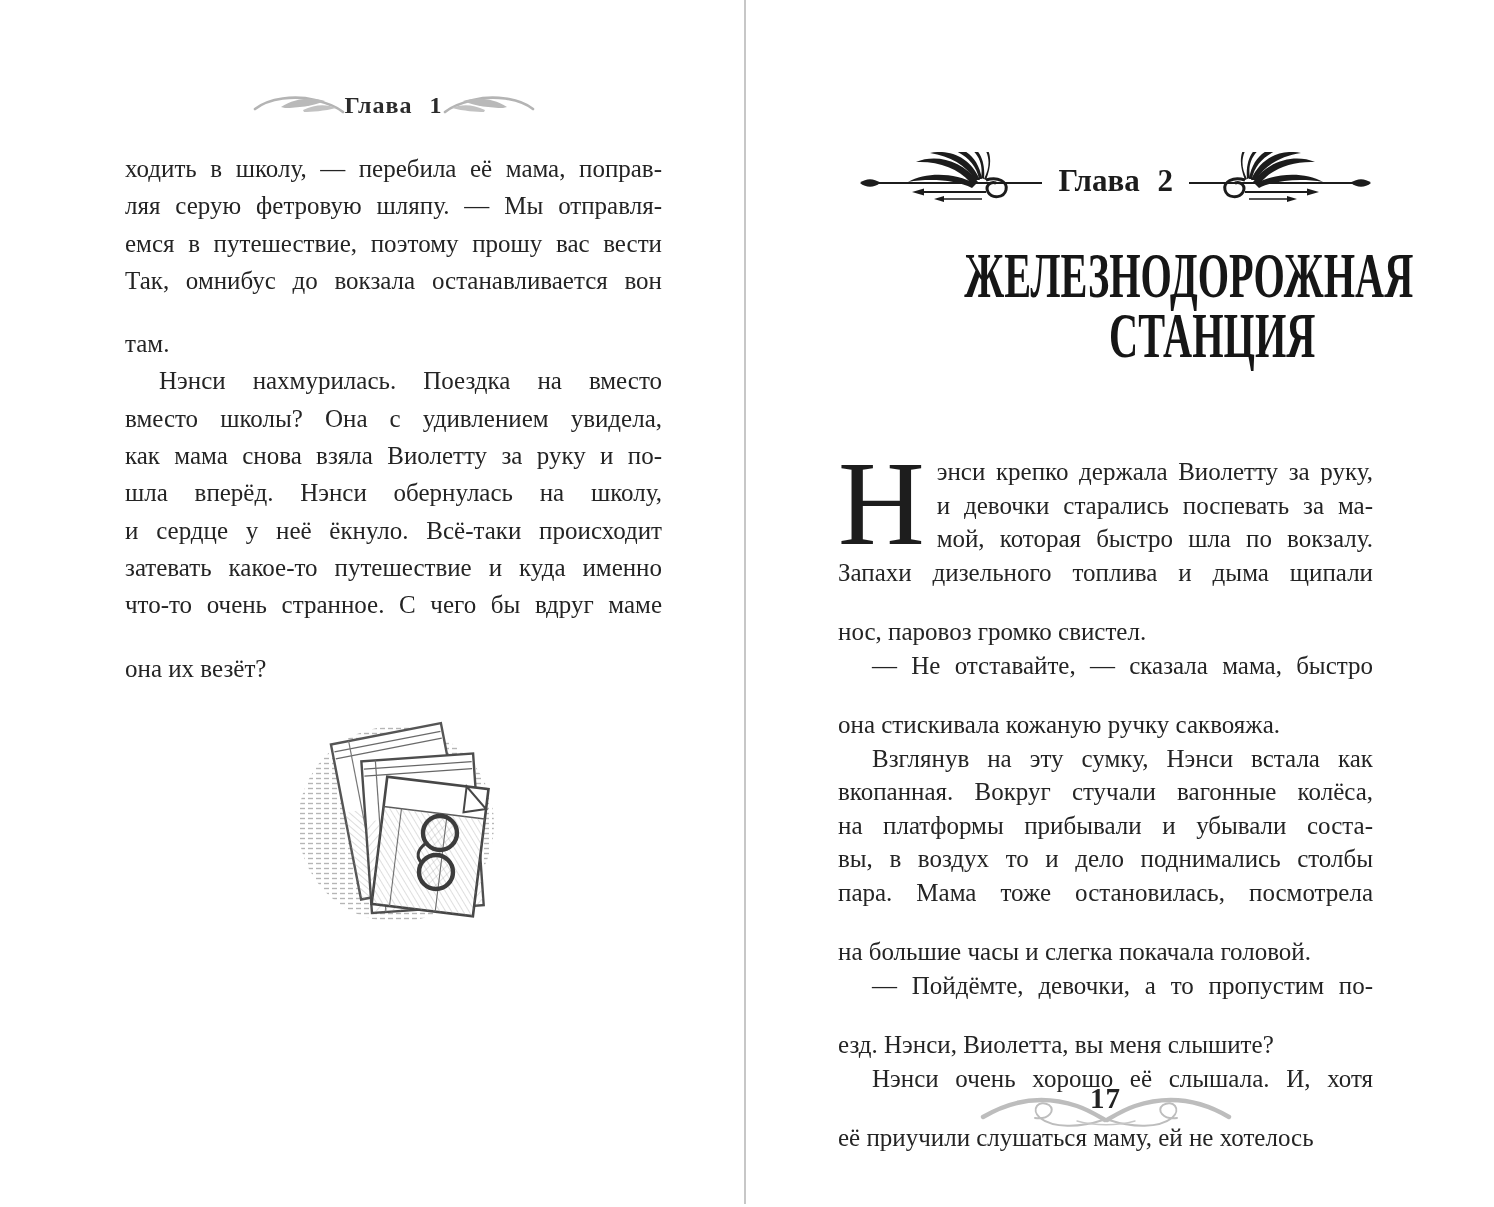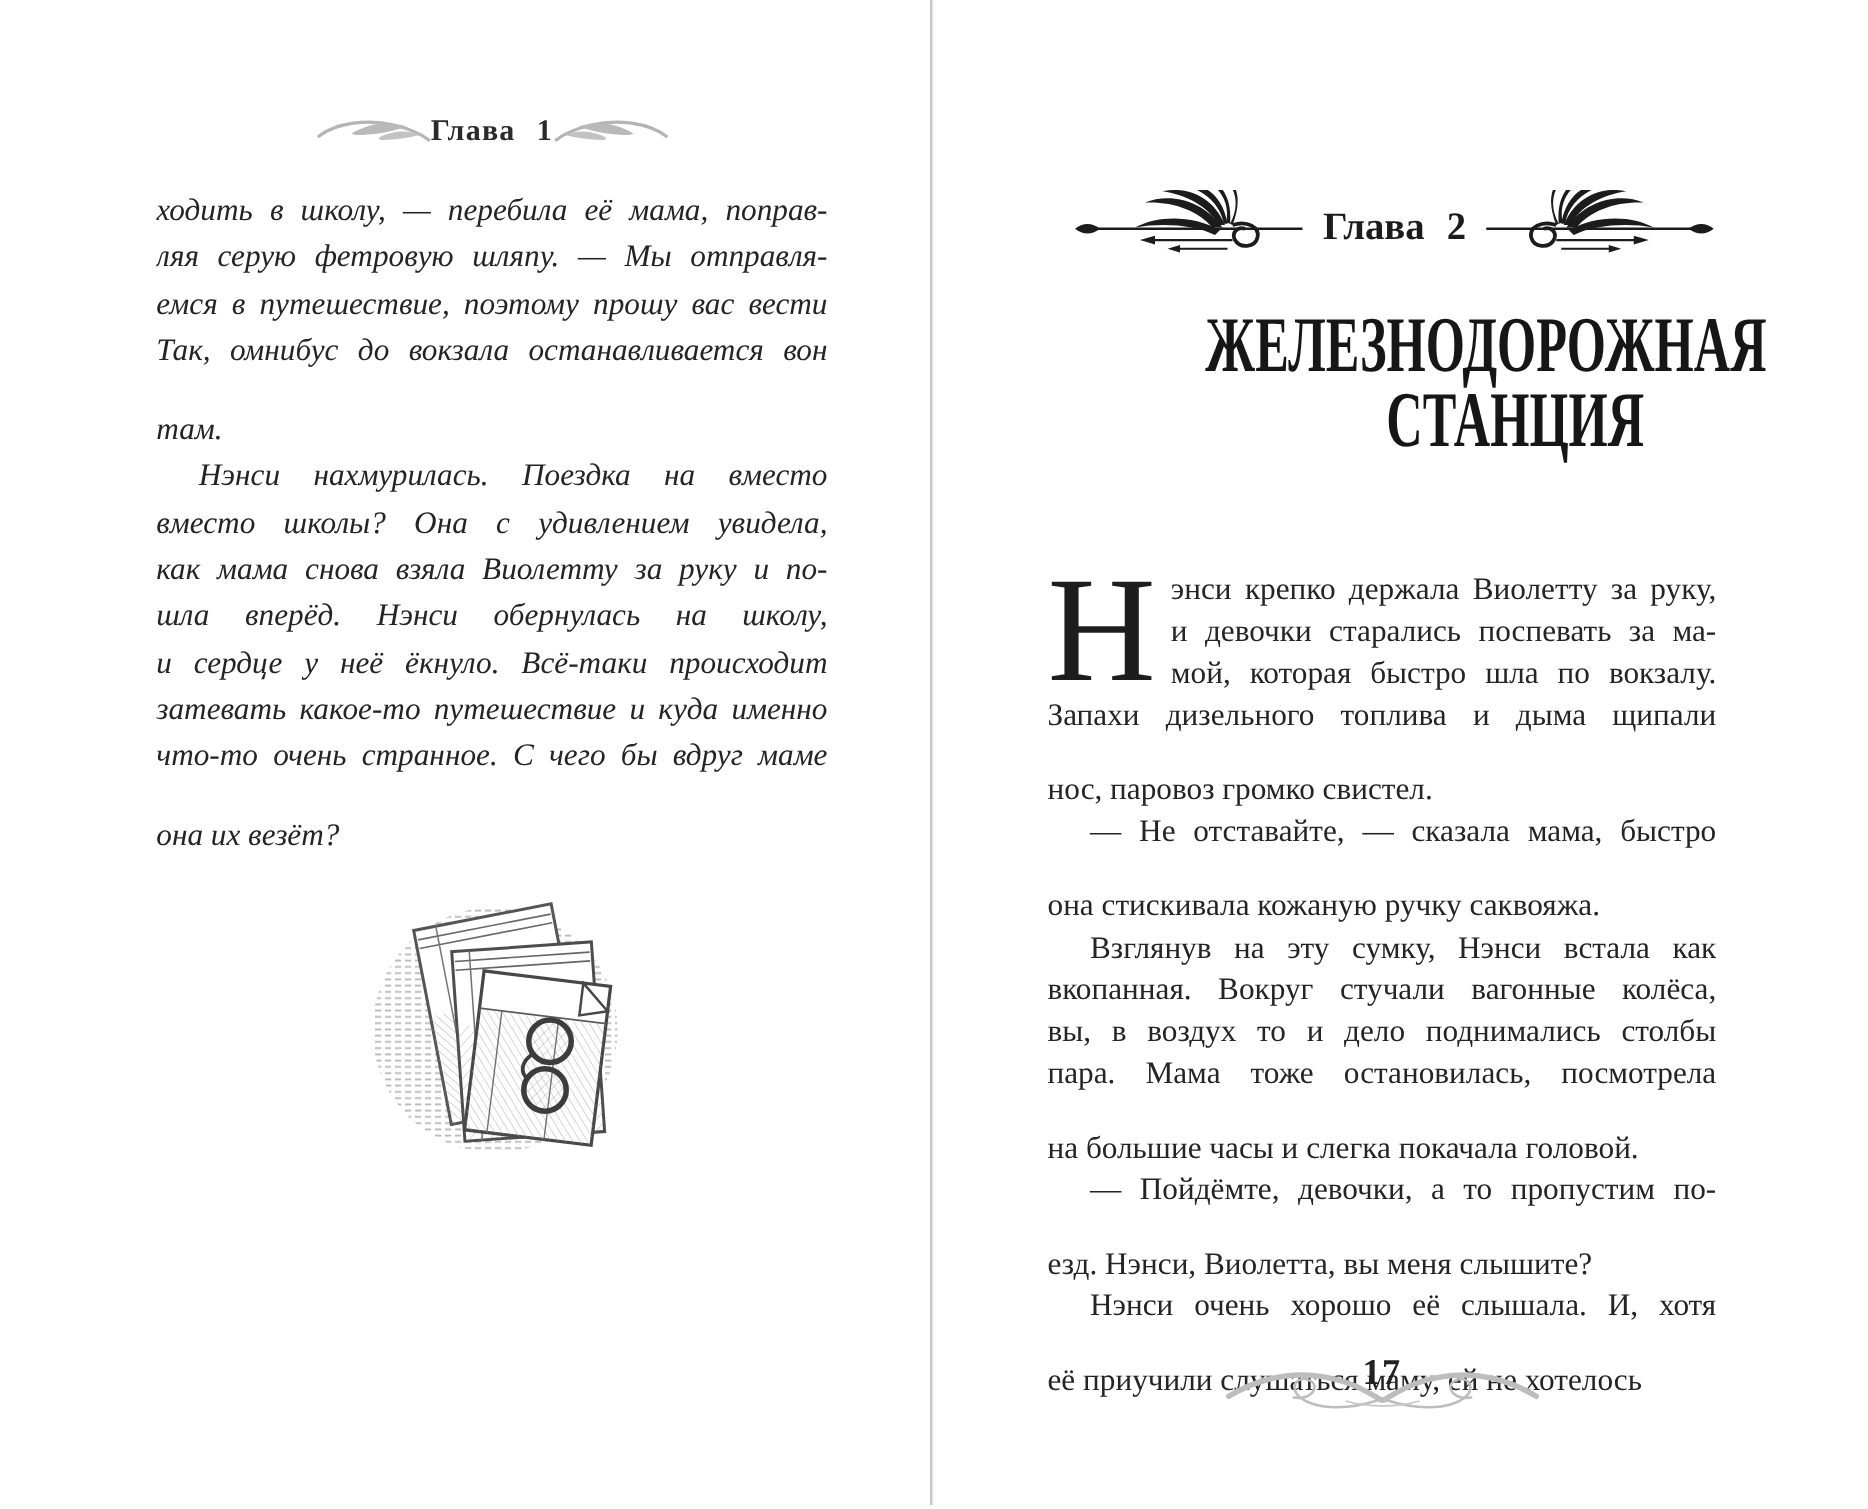--- a/index.html
+++ b/index.html
@@ -14,21 +14,21 @@
   .running-head{
     position:absolute; left:125px; top:88px; width:537px; height:34px;
     display:flex; align-items:center; justify-content:center; 
   }
   .running-head .rh-label{font-size:24px;font-weight:bold;letter-spacing:1px;word-spacing:10px;color:#2b2b2b;}
   .body-text{position:absolute;}
   .body-left{left:125px; top:150px; width:537px; font-size:25px; line-height:37.3px;}
   .body-right{left:838px; top:455px; width:535px; font-size:25px; line-height:33.5px;}
   .para{margin:0;}
   .line{text-align:justify; text-align-last:justify; overflow:hidden;}
-  .body-left .line{height:37.3px;font-style:italic;}
+  .body-left .line{height:37.3px;}
   .body-right .line{height:33.5px;}
   .line.last{text-align-last:left;margin-top:26px;}
   .line.indent{text-indent:34px;}
 
   .illustration-wrap{position:absolute;left:292px;top:706px;width:216px;height:222px;}
 
   
   .chapter-head{
     position:absolute; left:838px; top:150px; width:535px; height:62px;
     display:flex; align-items:center; justify-content:flex-end; gap:12px;
@@ -195,20 +195,21 @@
           <div class="line">Запахи дизельного топлива и дыма щипали</div>
           <div class="line last">нос, паровоз громко свистел.</div>
         </div>
       <div class="para">
           <div class="line indent">— Не отставайте, — сказала мама, быстро</div>
           <div class="line last">она стискивала кожаную ручку саквояжа.</div>
         </div>
       <div class="para">
           <div class="line indent">Взглянув на эту сумку, Нэнси встала как</div>
           <div class="line">вкопанная. Вокруг стучали вагонные колёса,</div>
+          <div class="line">на платформы прибывали и убывали соста-</div>
           <div class="line">вы, в воздух то и дело поднимались столбы</div>
           <div class="line">пара. Мама тоже остановилась, посмотрела</div>
           <div class="line last">на большие часы и слегка покачала головой.</div>
         </div>
       <div class="para">
           <div class="line indent">— Пойдёмте, девочки, а то пропустим по-</div>
           <div class="line last">езд. Нэнси, Виолетта, вы меня слышите?</div>
         </div>
       <div class="para">
           <div class="line indent">Нэнси очень хорошо её слышала. И, хотя</div>

